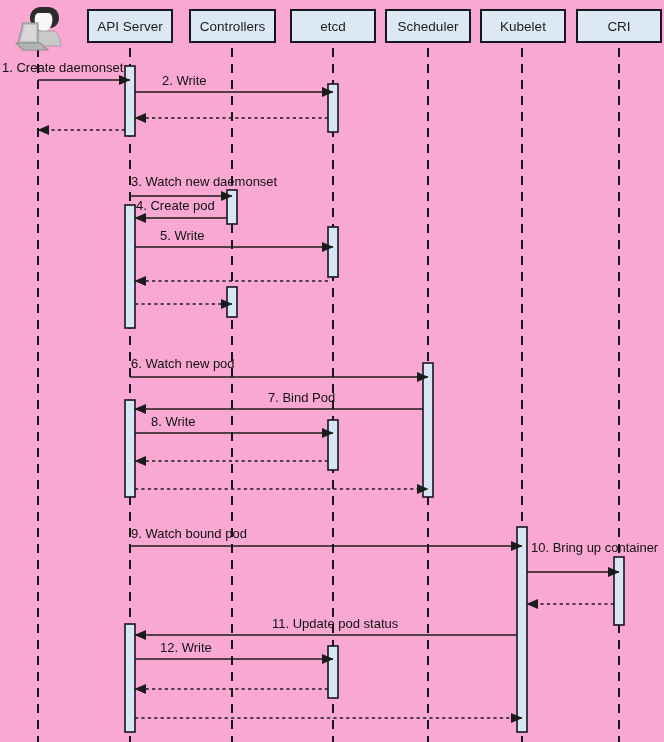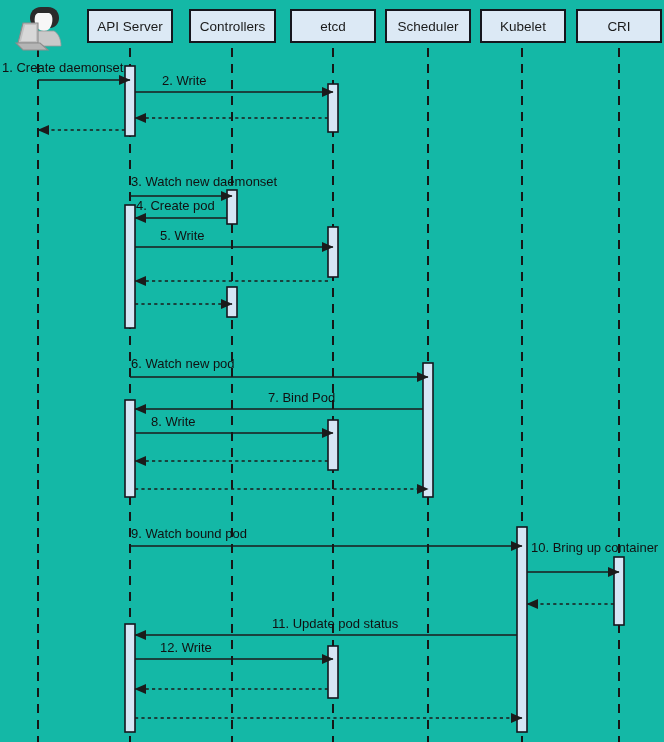--- a/index.html
+++ b/index.html
@@ -7,21 +7,21 @@
     padding: 0;
     background: #ffffff;
   }
   body {
     font-family: "Liberation Sans", sans-serif;
   }
   #canvas {
     position: relative;
     width: 664px;
     height: 742px;
-    background: #14b8a6;
+    background: #f9a8d4;
     overflow: hidden;
   }
   #diagram-svg {
     position: absolute;
     left: 0;
     top: 0;
     width: 664px;
     height: 742px;
   }
   .lane-label {

